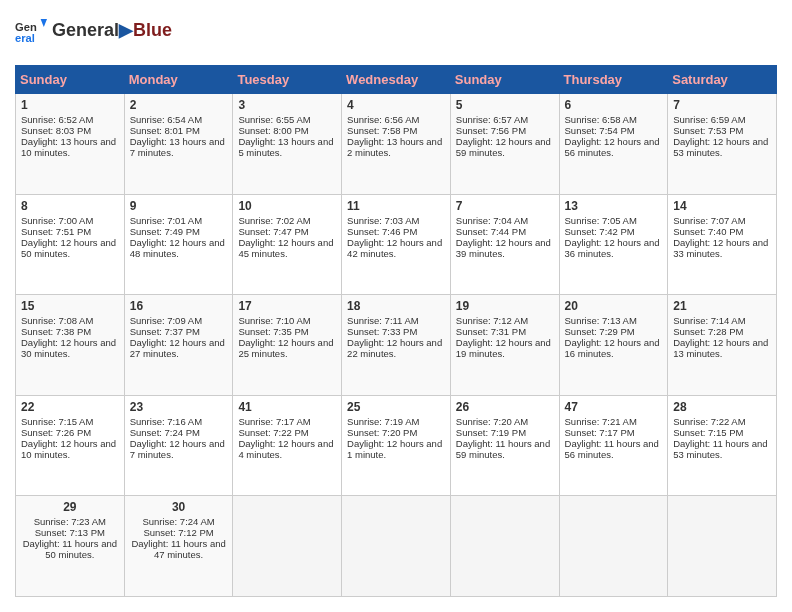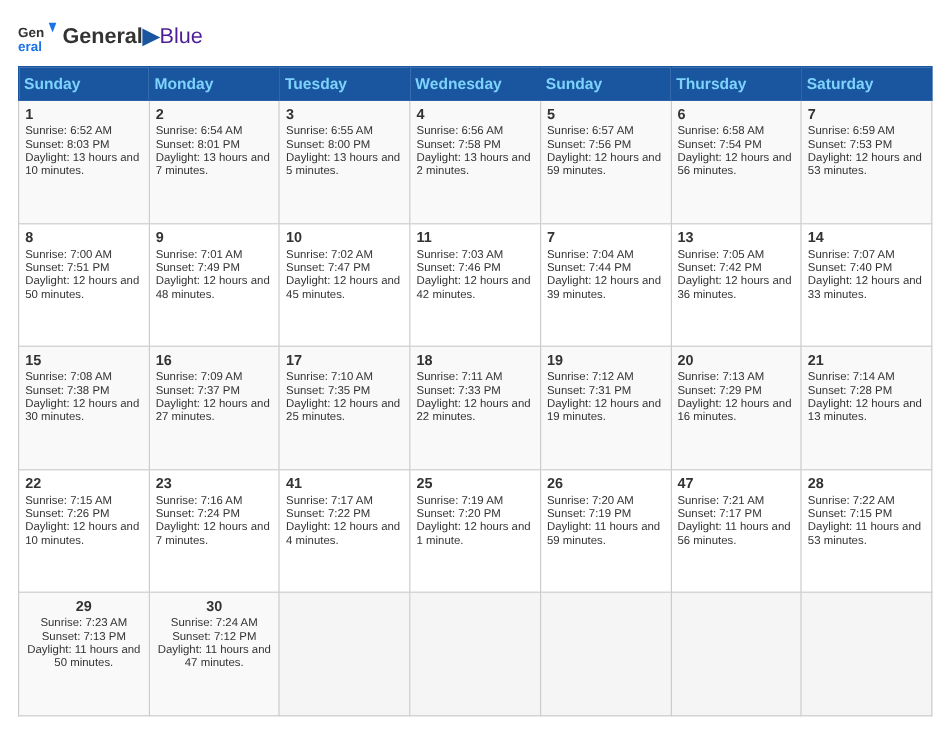--- a/index.html
+++ b/index.html
@@ -14,21 +14,21 @@
       width: 792px;
       height: 612px;
       padding: 15px;
       display: flex;
       flex-direction: column;
     }
     .header {
       display: flex;
       justify-content: space-between;
       align-items: flex-start;
-      margin-bottom: 8px;
+      margin-bottom: 18px;
     }
     .logo {
       display: flex;
       align-items: center;
     }
     .logo-icon {
       width: 32px;
       height: 32px;
       margin-right: 5px;
     }
@@ -45,21 +45,21 @@
       color: #555;
     }
     .calendar {
       flex: 1;
       border-collapse: collapse;
       width: 100%;
       table-layout: fixed;
     }
     .calendar thead tr {
       background-color: #1a56a0;
-      color: #7dd3fc;
+      color: #fca5a5;
     }
     .calendar thead th {
       padding: 6px 4px;
       font-size: 13px;
       font-weight: bold;
       text-align: left;
       border: 1px solid #1a56a0;
     }
     .calendar tbody tr {
       vertical-align: top;
@@ -99,21 +99,21 @@
       <svg class="logo-icon" viewBox="0 0 40 40">
         <text y="20" font-size="14" font-weight="bold" fill="#333">Gen</text>
         <text y="34" font-size="14" font-weight="bold" fill="#1a73e8">eral</text>
         <polygon points="32,5 40,5 36,15" fill="#1a73e8"></polygon>
         <text x="0" y="20" font-size="13" font-weight="bold" fill="#333"></text>
       </svg>
       <div style="display:flex;flex-direction:row;line-height:1.2">
         <div style="font-size:18px;font-weight:bold;color:#333">
           General<span style="color:#1a56a0">▶</span>
         </div>
-        <div style="font-size:18px;font-weight:normal;color:#4c1d95">Blue</div>
+        <div style="font-size:18px;font-weight:bold;color:#7f1d1d">Blue</div>
       </div>
     </div>
     <div class="title-block">
       <div class="month-title"></div>
       <div class="location"></div>
     </div>
   </div>
 
   <table class="calendar">
     <thead>

